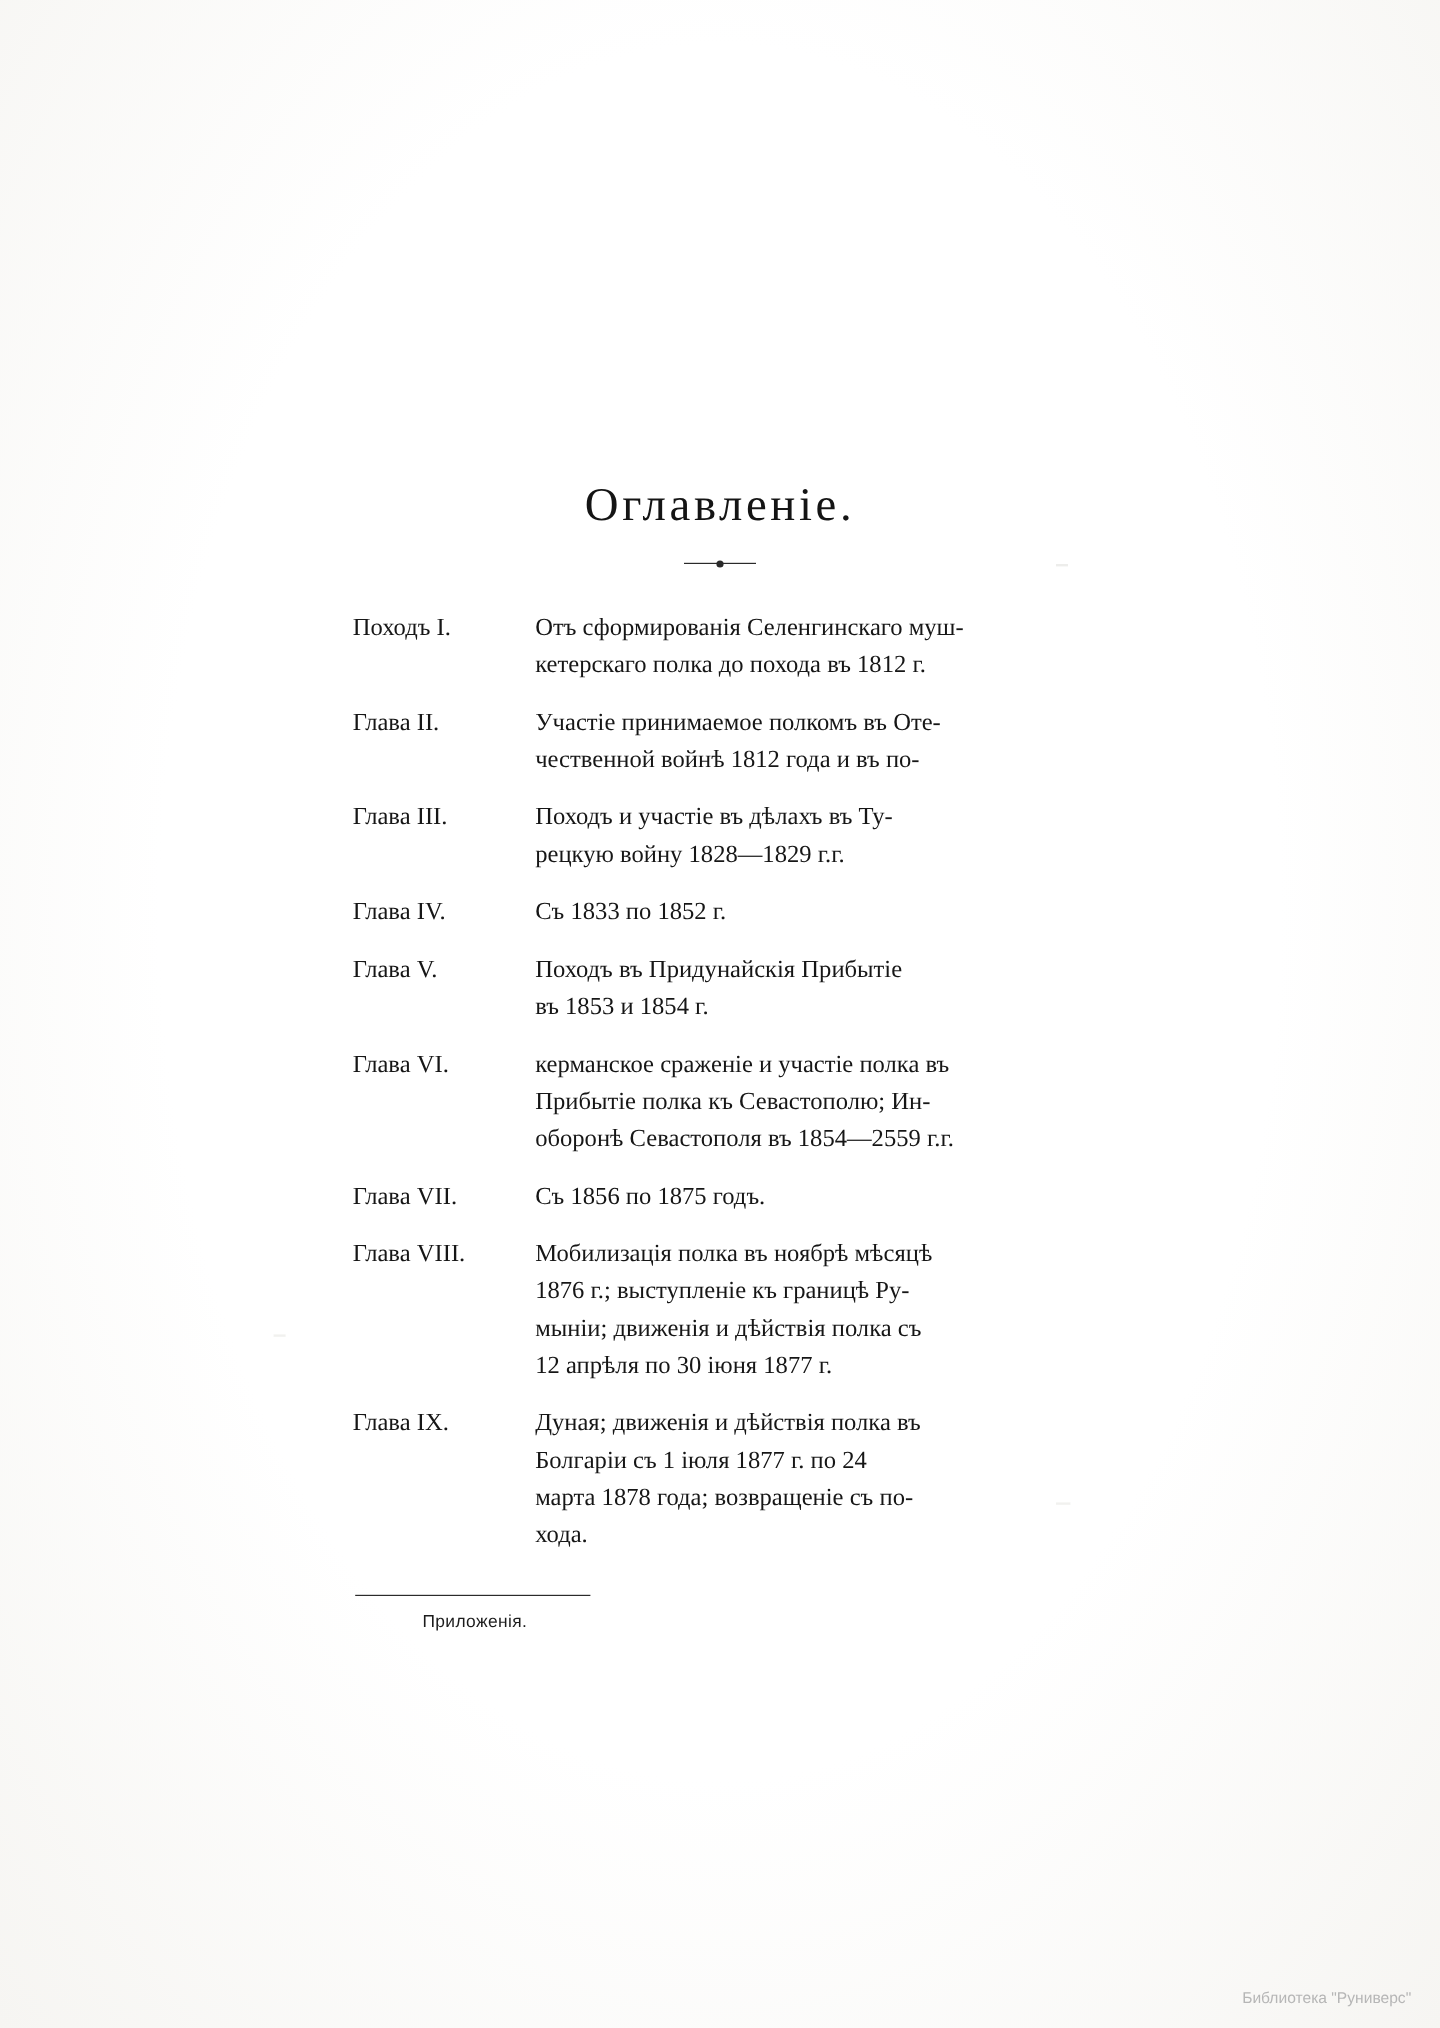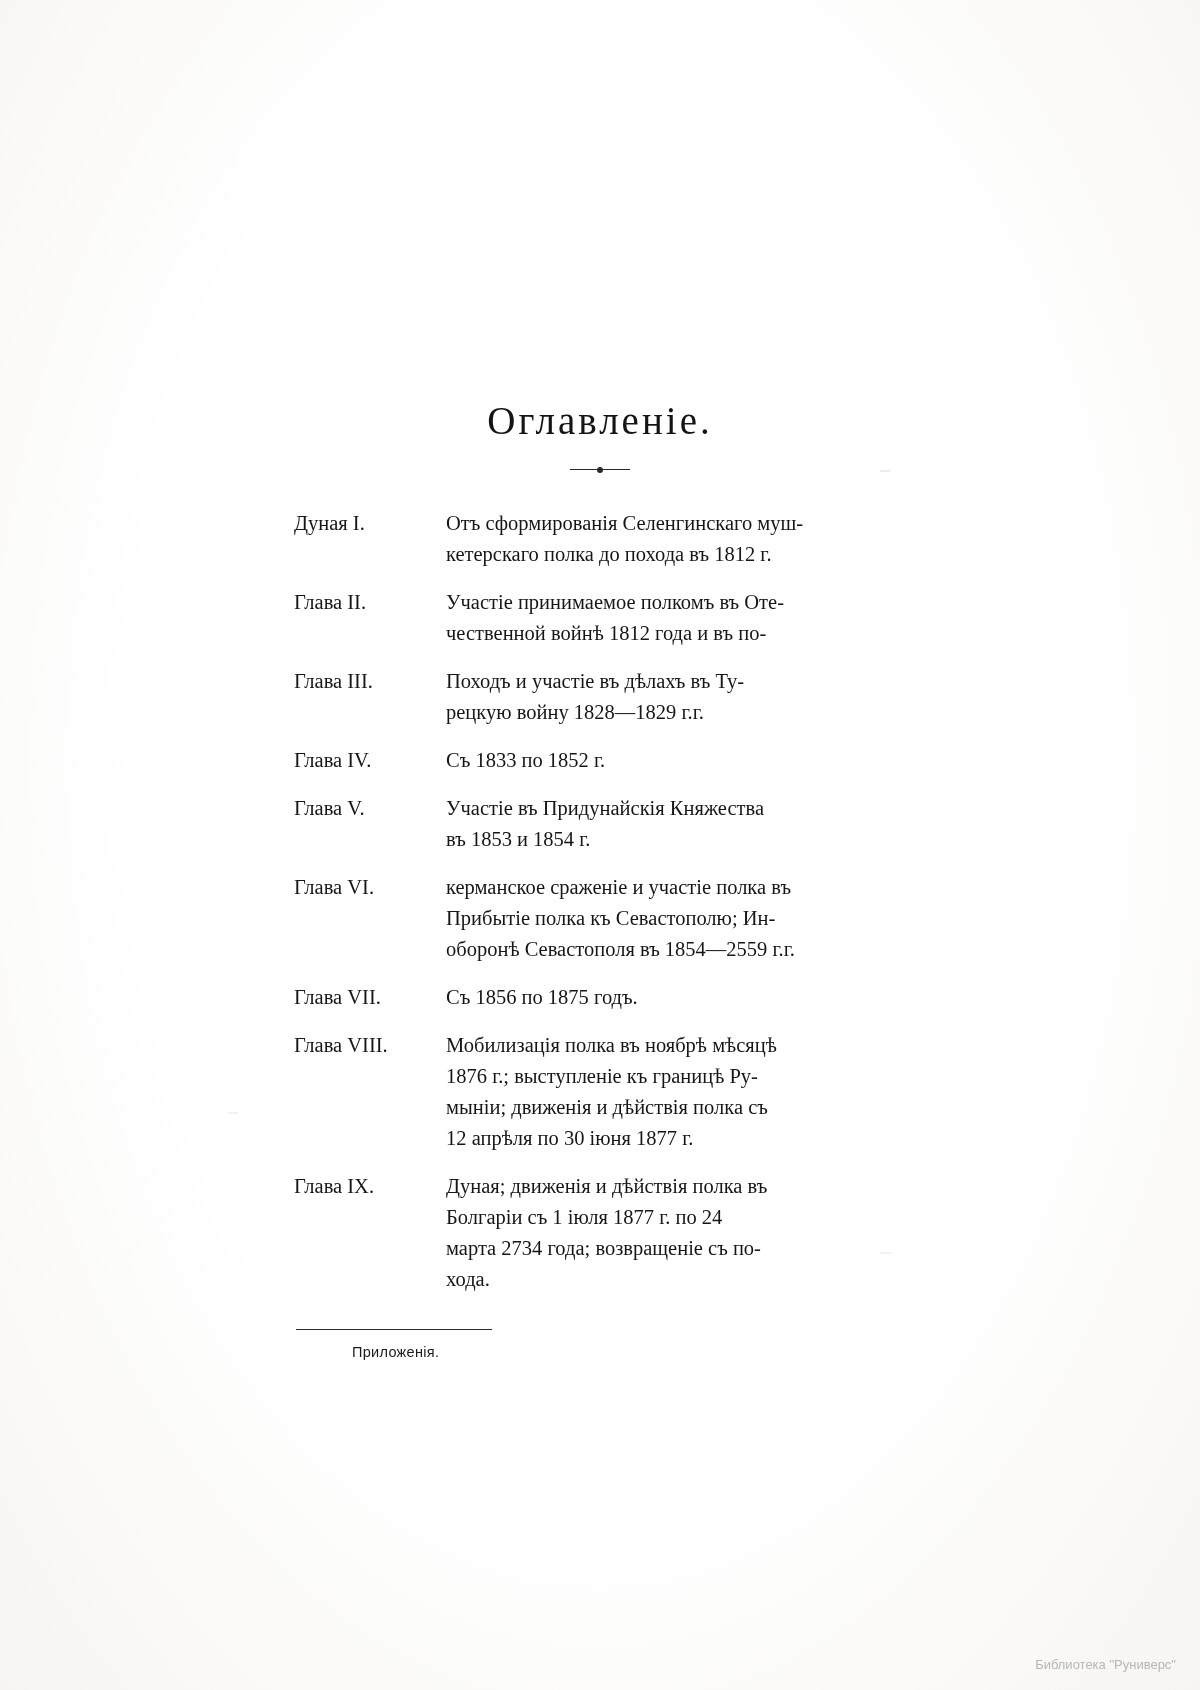--- a/index.html
+++ b/index.html
@@ -126,21 +126,21 @@
 
 <div class="page">
   <div class="content">
 
     <h1 class="doc-title">Оглавленіе.</h1>
     <div class="title-rule"></div>
 
     <div class="toc">
 
       <div class="toc-row">
-        <div class="toc-chapter">Дуная I.</div>
+        <div class="toc-chapter">Походъ I.</div>
         <div class="toc-text">
           <span>Отъ сформированія Селенгинскаго муш-</span>
           <span class="last">кетерскаго полка до похода въ 1812 г.</span>
         </div>
       </div>
 
       <div class="toc-row">
         <div class="toc-chapter">Глава II.</div>
         <div class="toc-text">
           <span>Участіе принимаемое полкомъ въ Оте-</span>
@@ -159,21 +159,21 @@
       <div class="toc-row">
         <div class="toc-chapter">Глава IV.</div>
         <div class="toc-text">
           <span class="last">Съ 1833 по 1852 г.</span>
         </div>
       </div>
 
       <div class="toc-row">
         <div class="toc-chapter">Глава V.</div>
         <div class="toc-text">
-          <span>Участіе въ Придунайскія Княжества</span>
+          <span>Походъ въ Придунайскія Прибытіе</span>
           <span class="last">въ 1853 и 1854 г.</span>
         </div>
       </div>
 
       <div class="toc-row">
         <div class="toc-chapter">Глава VI.</div>
         <div class="toc-text">
           <span>керманское сраженіе и участіе полка въ</span>
           <span>Прибытіе полка къ Севастополю; Ин-</span>
           <span class="last">оборонѣ Севастополя въ 1854—2559 г.г.</span>
@@ -195,21 +195,21 @@
           <span>мыніи; движенія и дѣйствія полка съ</span>
           <span class="last">12 апрѣля по 30 іюня 1877 г.</span>
         </div>
       </div>
 
       <div class="toc-row">
         <div class="toc-chapter">Глава IX.</div>
         <div class="toc-text">
           <span>Дуная; движенія и дѣйствія полка въ</span>
           <span>Болгаріи съ 1 іюля 1877 г. по 24</span>
-          <span>марта 2734 года; возвращеніе съ по-</span>
+          <span>марта 1878 года; возвращеніе съ по-</span>
           <span class="last">хода.</span>
         </div>
       </div>
 
 
     </div>
 
     <div class="bottom-rule"></div>
     <div class="appendix">Приложенія.</div>
 

